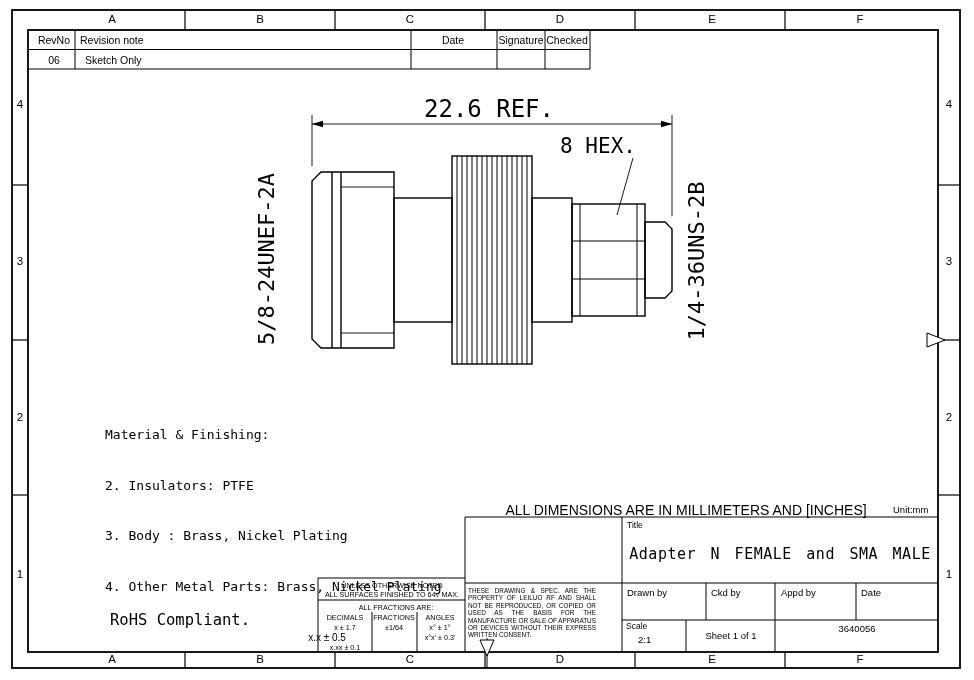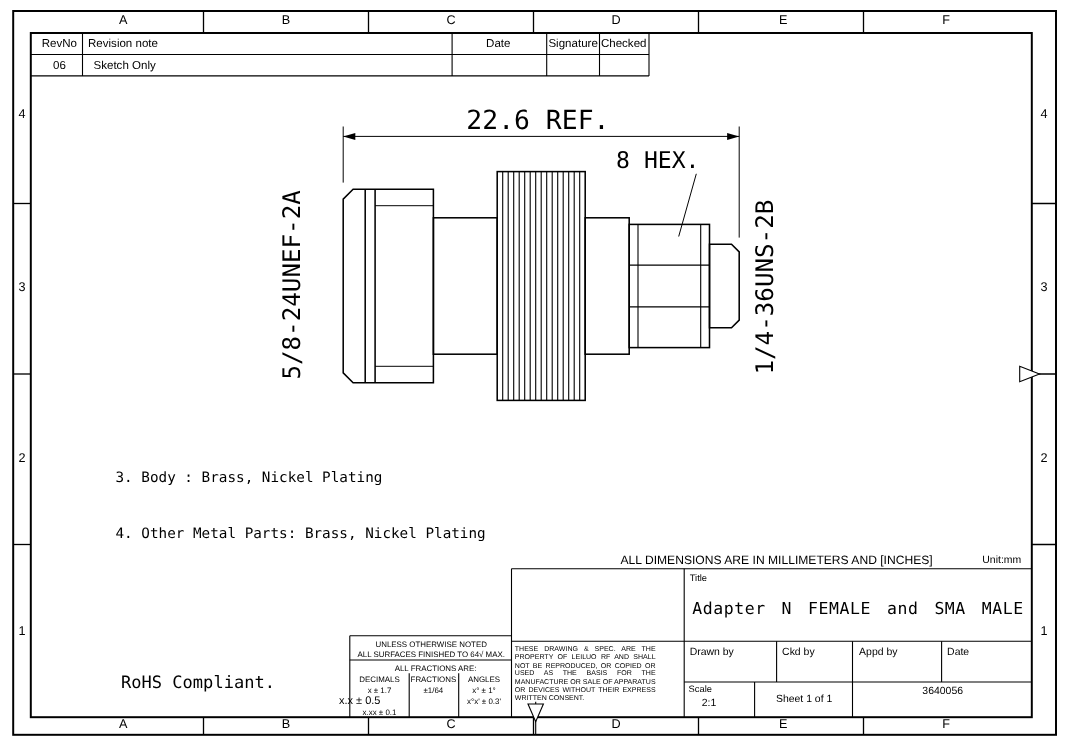--- a/index.html
+++ b/index.html
@@ -166,31 +166,33 @@
   <span class="t c" style="left:567px;top:40px;font-size:10.5px">Checked</span>
   <span class="t c" style="left:54px;top:60px;font-size:10.5px">06</span>
   <span class="t ml" style="left:85px;top:60px;font-size:10.5px">Sketch Only</span>
 
   <span class="t c cad" style="left:489px;top:109px;font-size:24px">22.6 REF.</span>
   <span class="t c cad" style="left:598px;top:146px;font-size:21px">8 HEX.</span>
   <span class="t rot cad" style="left:267px;top:259px;font-size:22px">5/8-24UNEF-2A</span>
   <span class="t rot cad" style="left:697px;top:261px;font-size:22px">1/4-36UNS-2B</span>
 
   <div class="notes">
+    <div>Material &amp; Finishing:</div>
+    <div>2. Insulators: PTFE</div>
     <div>3. Body : Brass, Nickel Plating</div>
     <div>4. Other Metal Parts: Brass, Nickel Plating</div>
     
     
     
     
     
   </div>
   <span class="t cad" style="left:110px;top:613px;font-size:15.5px">RoHS Compliant.</span>
 
-  <span class="t c" style="left:706px;top:510px;font-size:11px">ALL DIMENSIONS ARE IN MILLIMETERS AND [INCHES]</span>
+  <span class="t c" style="left:686px;top:510px;font-size:14px">ALL DIMENSIONS ARE IN MILLIMETERS AND [INCHES]</span>
   <span class="t" style="left:893px;top:505px;font-size:9.5px">Unit:mm</span>
   <span class="t" style="left:627px;top:521px;font-size:8.5px">Title</span>
   <span class="t c cad title-text" style="left:780px;top:554px;font-size:15px">Adapter N FEMALE and SMA MALE</span>
   <span class="t" style="left:627px;top:588px;font-size:9.5px">Drawn by</span>
   <span class="t" style="left:711px;top:588px;font-size:9.5px">Ckd by</span>
   <span class="t" style="left:781px;top:588px;font-size:9.5px">Appd by</span>
   <span class="t" style="left:861px;top:588px;font-size:9.5px">Date</span>
   <span class="t" style="left:626px;top:622px;font-size:8.5px">Scale</span>
   <span class="t" style="left:638px;top:635px;font-size:9.5px">2:1</span>
   <span class="t c" style="left:731px;top:636px;font-size:9.5px">Sheet 1 of 1</span>

